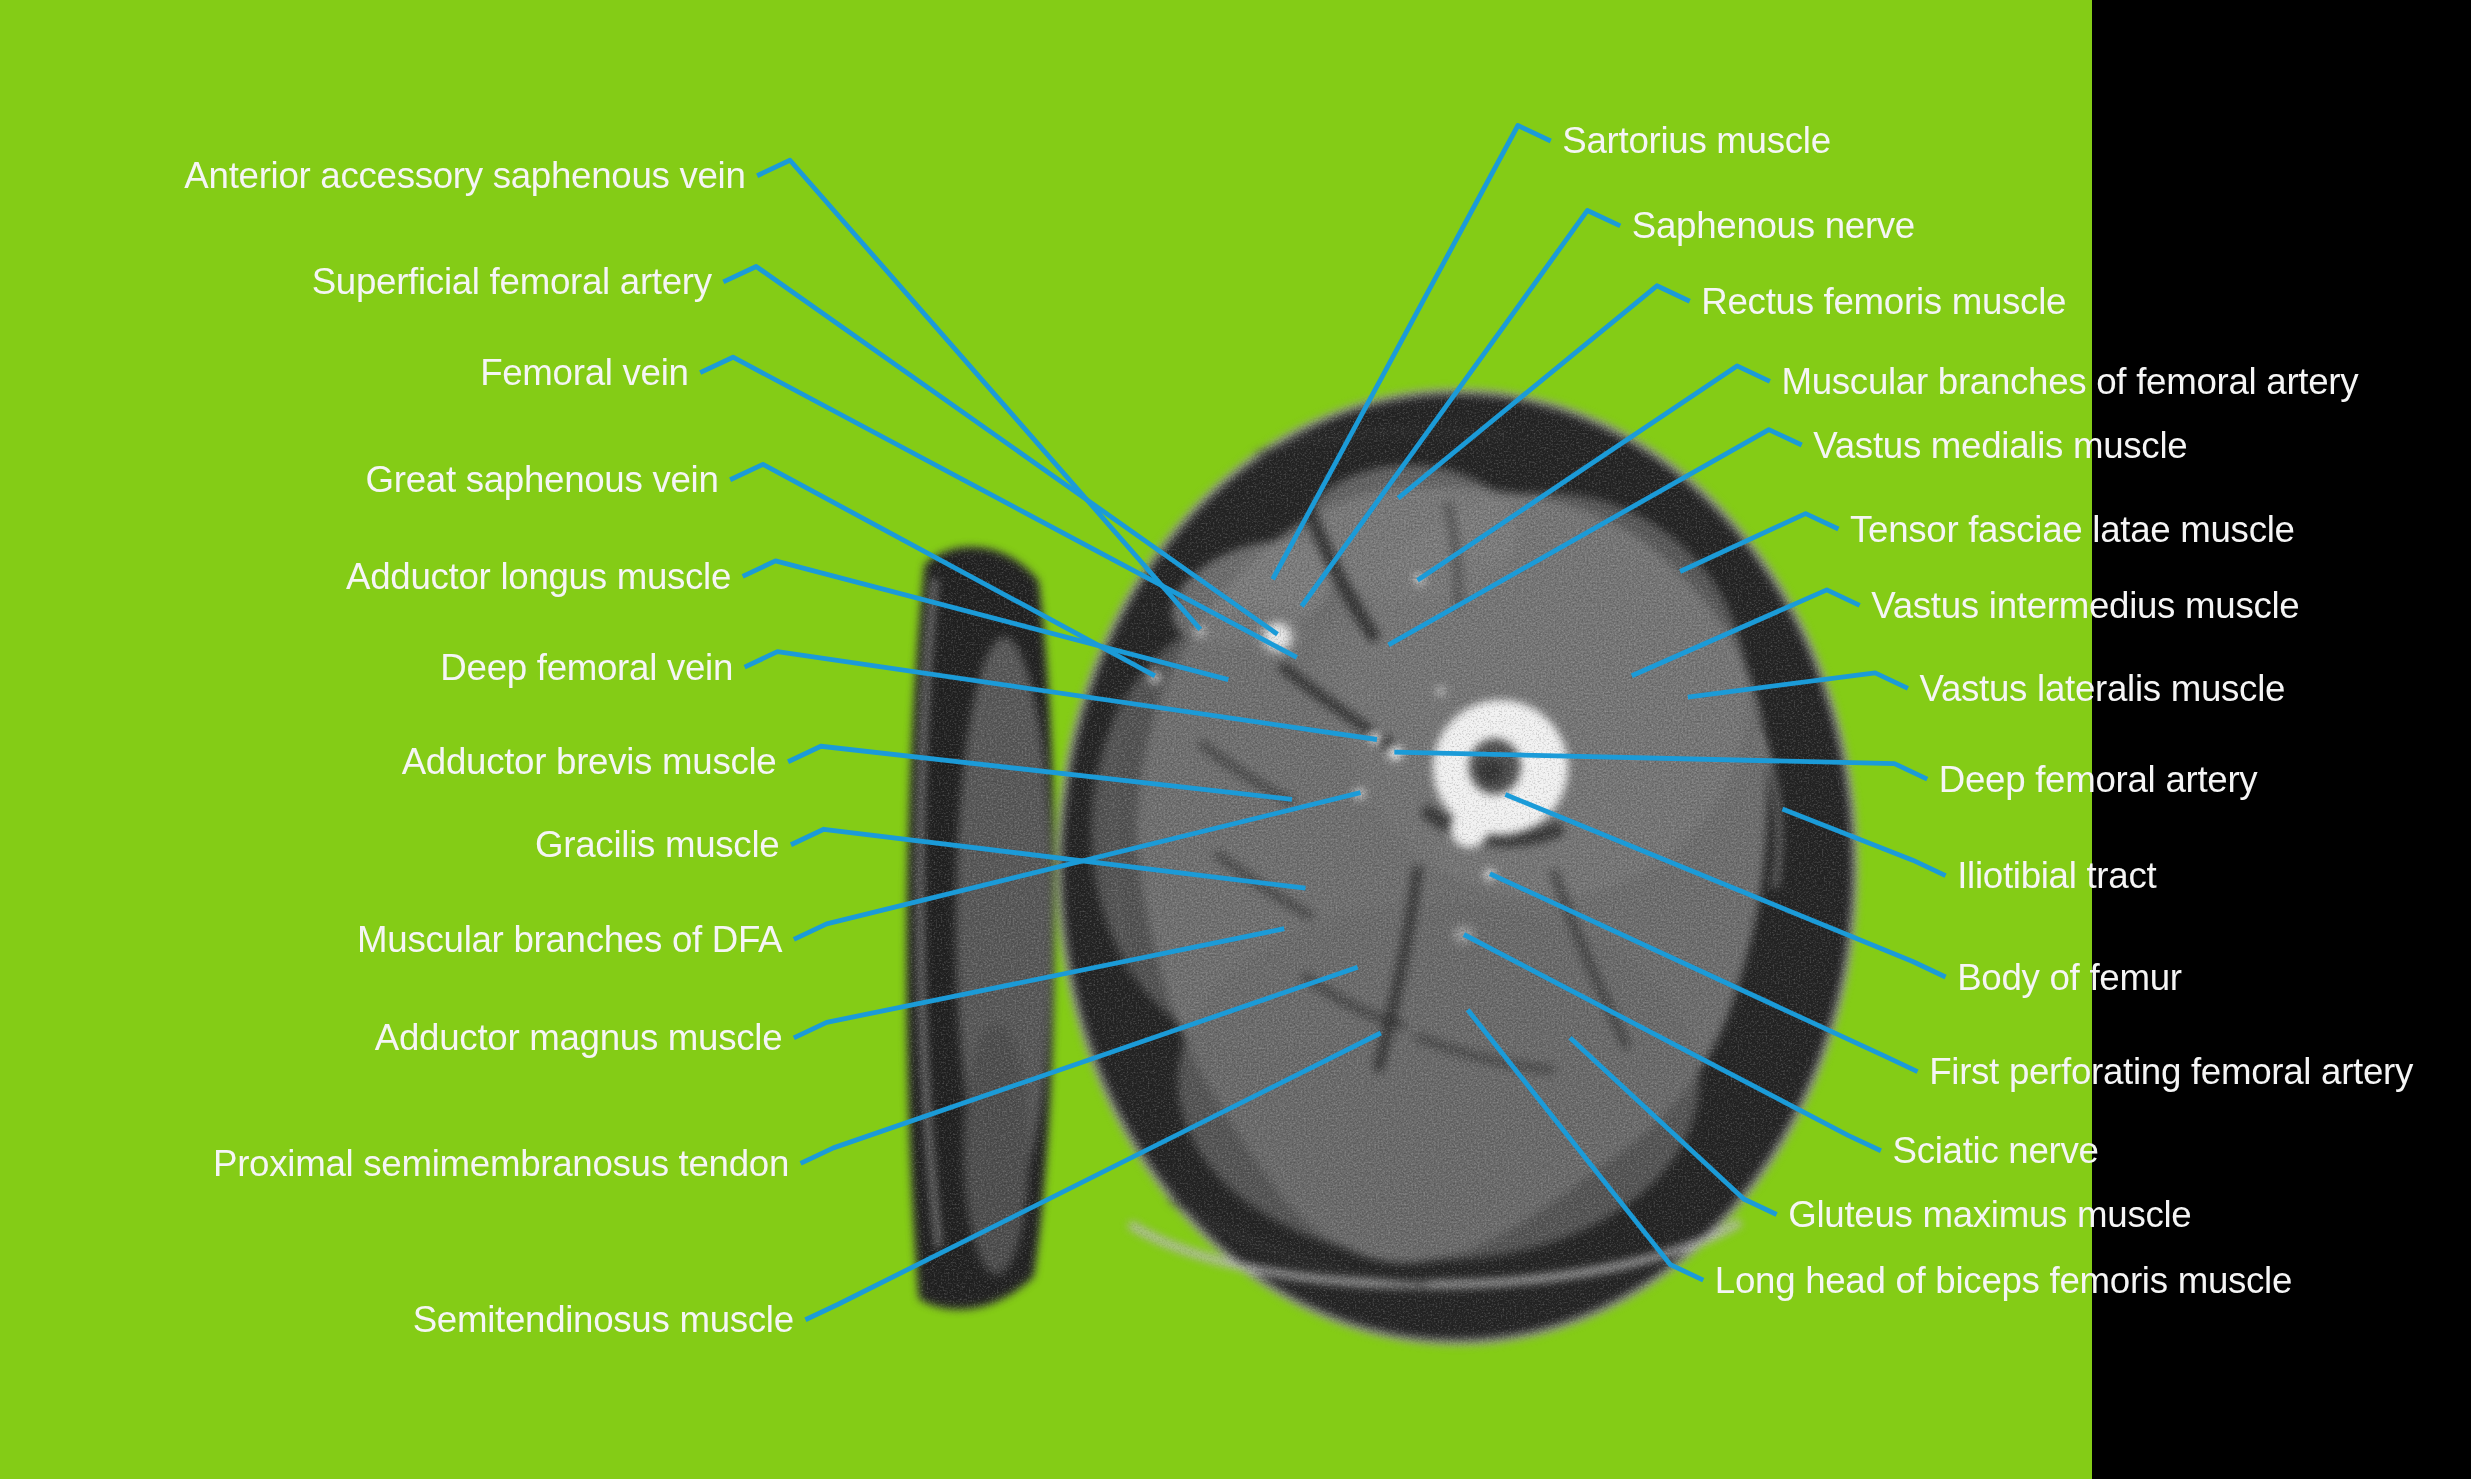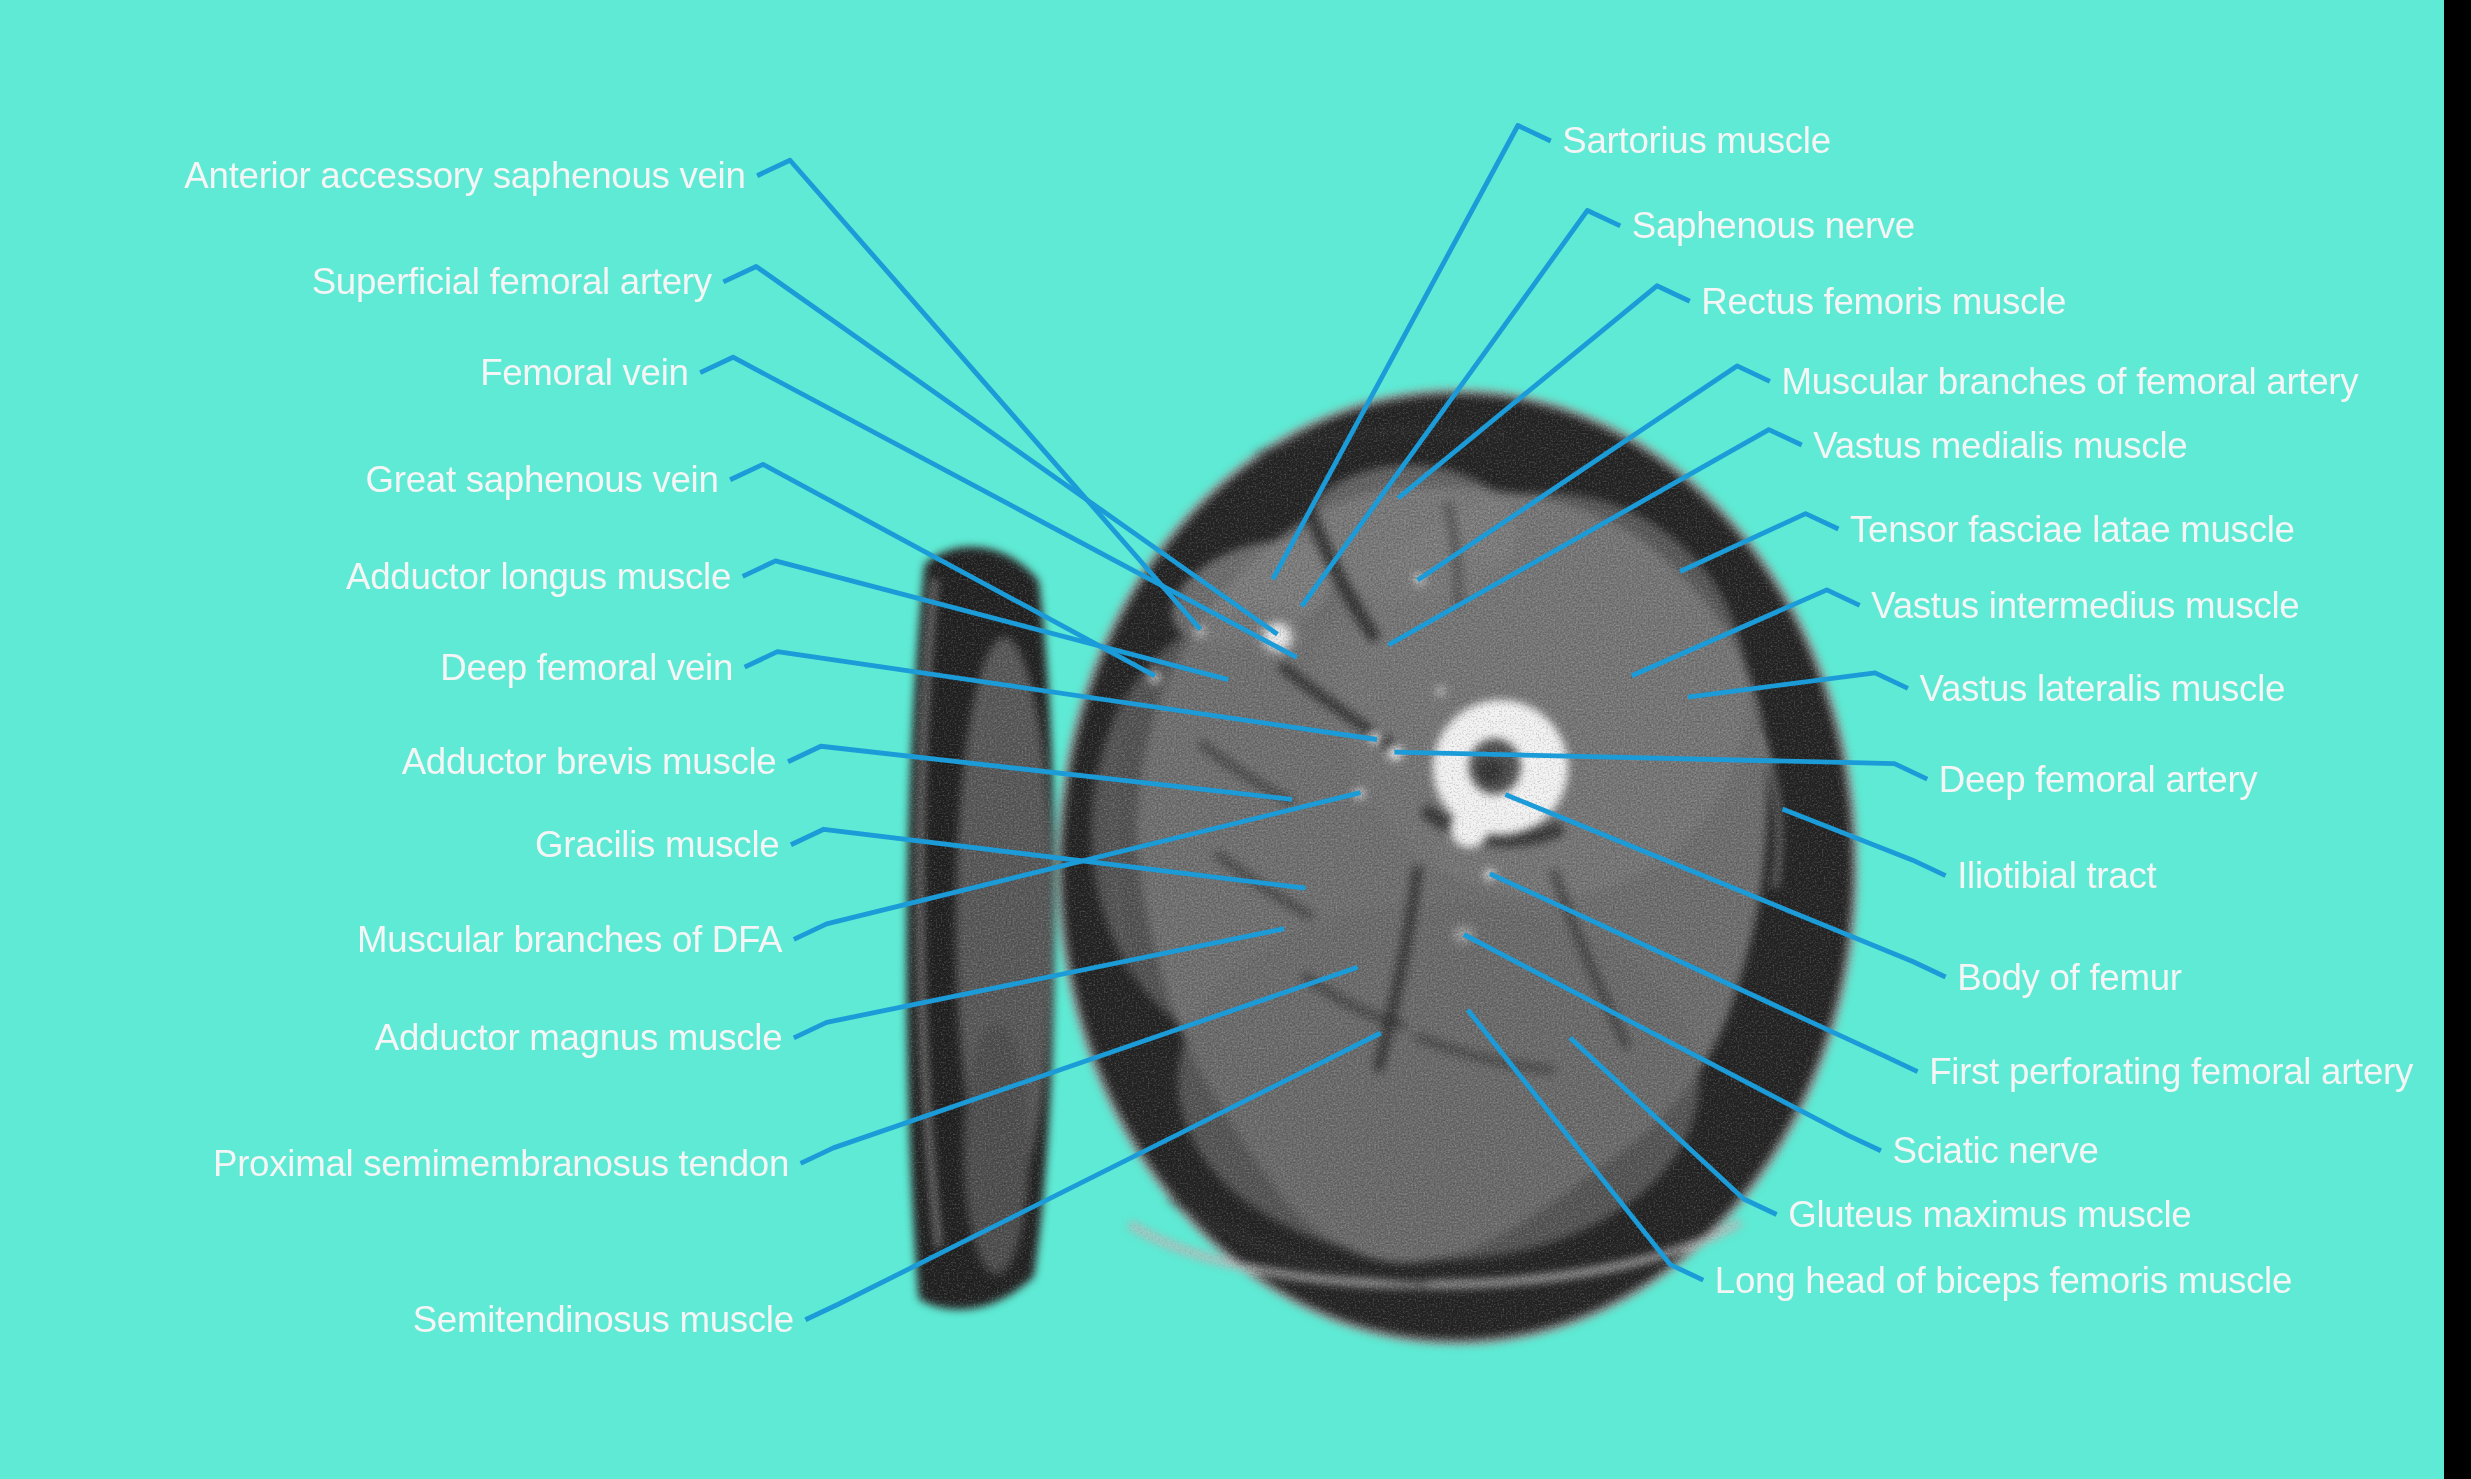--- a/index.html
+++ b/index.html
@@ -5,23 +5,23 @@
   html, body {
     margin: 0;
     padding: 0;
     background: #000;
     width: 2472px;
     height: 1479px;
     overflow: hidden;
   }
   .figure-wrap {
     position: relative;
-    width: 2444px;
+    width: 2092px;
     height: 1479px;
-    background: #5eead4;
+    background: #84cc16;
   }
   svg { display: block; }
   text {
     font-family: "Liberation Sans", "DejaVu Sans", sans-serif;
     font-size: 38px;
     letter-spacing: -0.3px;
     fill: #f5f5f5;
   }
   .leader {
     fill: none;

